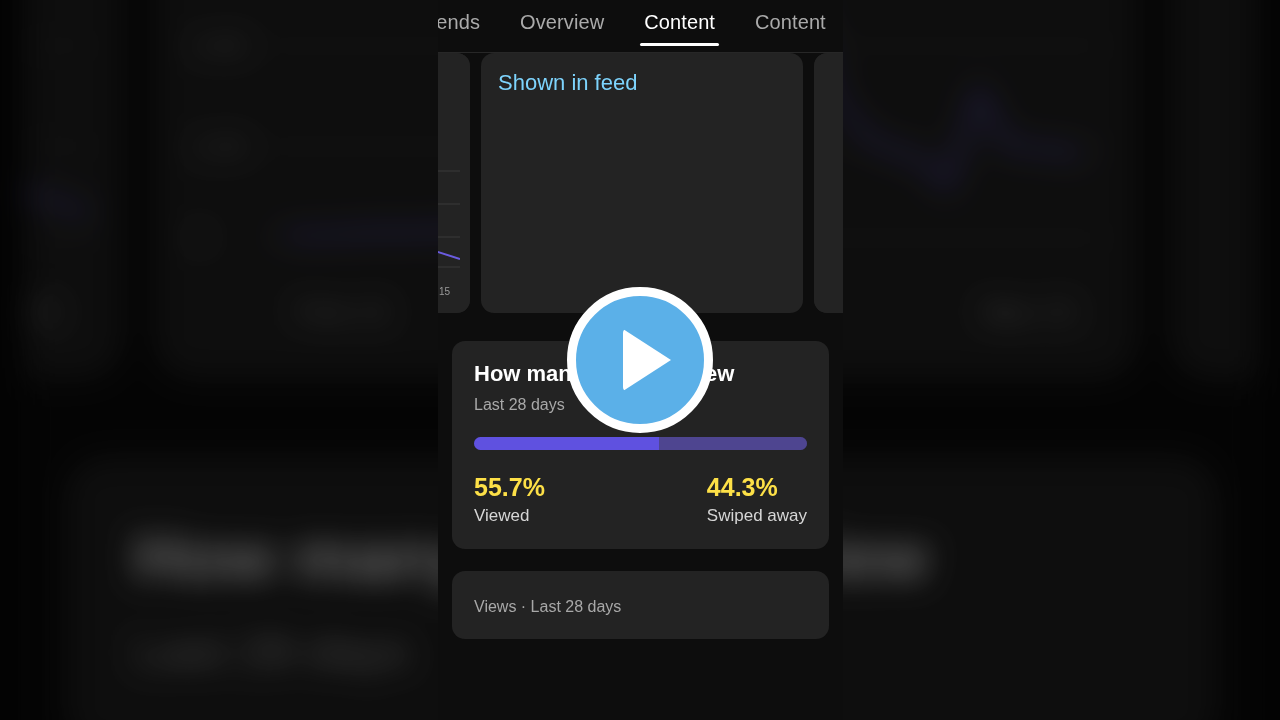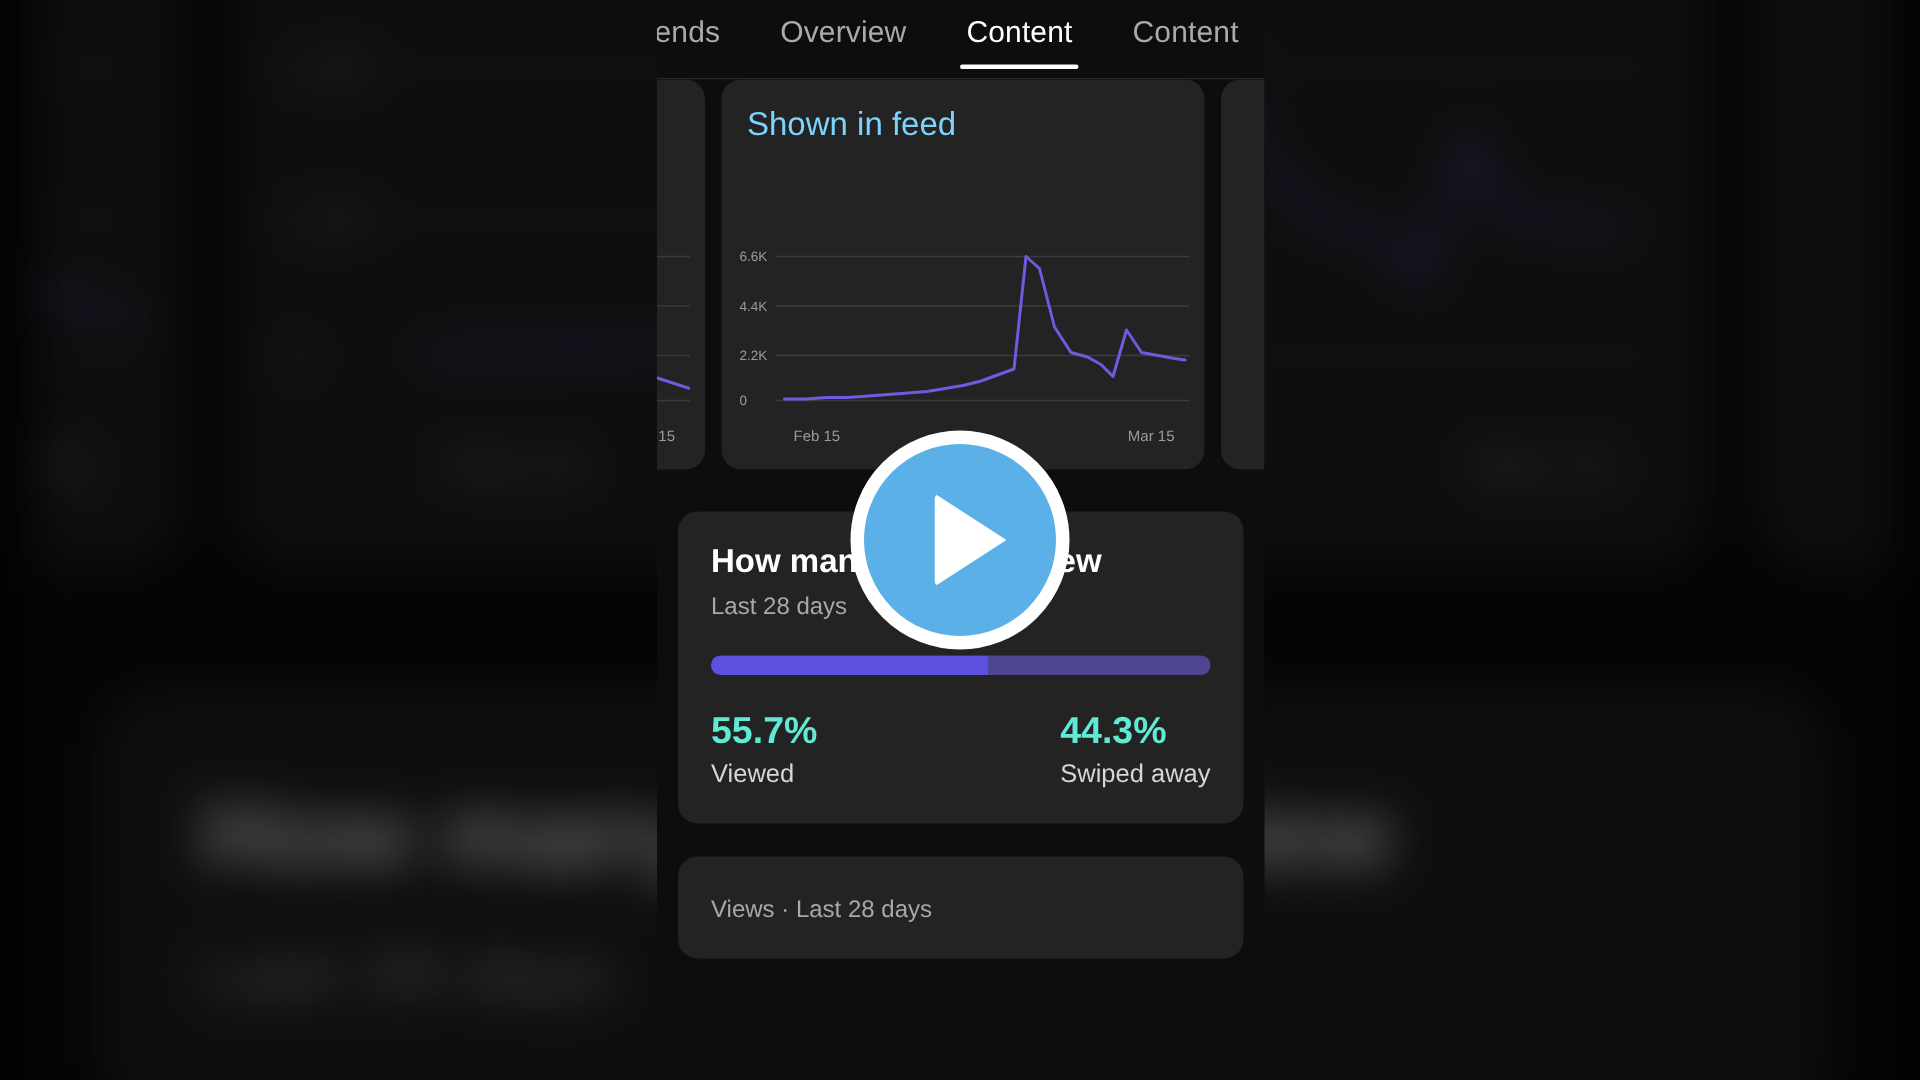--- a/index.html
+++ b/index.html
@@ -130,21 +130,21 @@
     position:relative;display:flex;height:13px;border-radius:7px;
     overflow:hidden;margin-top:22px;background:#3a3560;
   }
   .splitbar .seg-a{background:#5f51e0;}
   .splitbar .seg-b{background:#4e4590;}
 
   .split-stats{
     display:flex;justify-content:space-between;align-items:flex-start;
     margin-top:22px;
   }
-  .stat-num{font-size:25px;font-weight:bold;color:#5eead4;line-height:30px;}
+  .stat-num{font-size:25px;font-weight:bold;color:#fde047;line-height:30px;}
   .stat-lbl{font-size:17px;color:#d6d6d6;line-height:22px;margin-top:3px;}
   .stat.right{text-align:left;}
 
   
   .playbtn{
     position:absolute;left:640px;top:360px;
     width:146px;height:146px;margin:-73px 0 0 -73px;
     border-radius:50%;
     background:#5bb0e8;
     border:9px solid #ffffff;
@@ -263,41 +263,20 @@
               <div class="axis-row">
                 <span></span>
                 <span>Mar 15</span>
               </div>
             </div>
           </div>
         </div>
 
         <div class="card metric-card">
           <div class="metric-title">Shown in feed</div>
-          <div class="chart-wrap">
-            <svg class="chart-svg" viewBox="0 0 300 108" preserveAspectRatio="none">
-              <g>
-                <line x1="24" y1="8" x2="300" y2="8" stroke="#3d3d3d" stroke-width="1"></line>
-                <line x1="24" y1="41" x2="300" y2="41" stroke="#3d3d3d" stroke-width="1"></line>
-                <line x1="24" y1="74" x2="300" y2="74" stroke="#3d3d3d" stroke-width="1"></line>
-                <line x1="24" y1="104" x2="300" y2="104" stroke="#3d3d3d" stroke-width="1"></line>
-              </g>
-              <g font-size="9" fill="#9b9b9b" font-family="Liberation Sans, sans-serif">
-                <text x="0" y="11">6.6K</text>
-                <text x="0" y="44">4.4K</text>
-                <text x="0" y="77">2.2K</text>
-                <text x="0" y="107">0</text>
-              </g>
-              <polyline points="30,103 44,103 58,102 72,102 86,101 99,100 112,99 125,98 137,96 149,94 161,91 172,87 183,83 191,8 200,16 210,55 221,72 232,75 241,80 249,88 258,57 268,72 279,74 290,76 297,77" fill="none" stroke="#6b5ce0" stroke-width="2" stroke-linejoin="round" stroke-linecap="round"></polyline>
-            </svg>
-            <div class="axis-row">
-              <span style="margin-left:24px;">Feb 15</span>
-              <span>Mar 15</span>
-            </div>
-          </div>
         </div>
 
         <div class="card peek peek-right">
           <div class="peek-inner card metric-card" style="position:absolute;left:0;top:0;"></div>
         </div>
 
       </div>
     </div>
 
     <div class="section">

